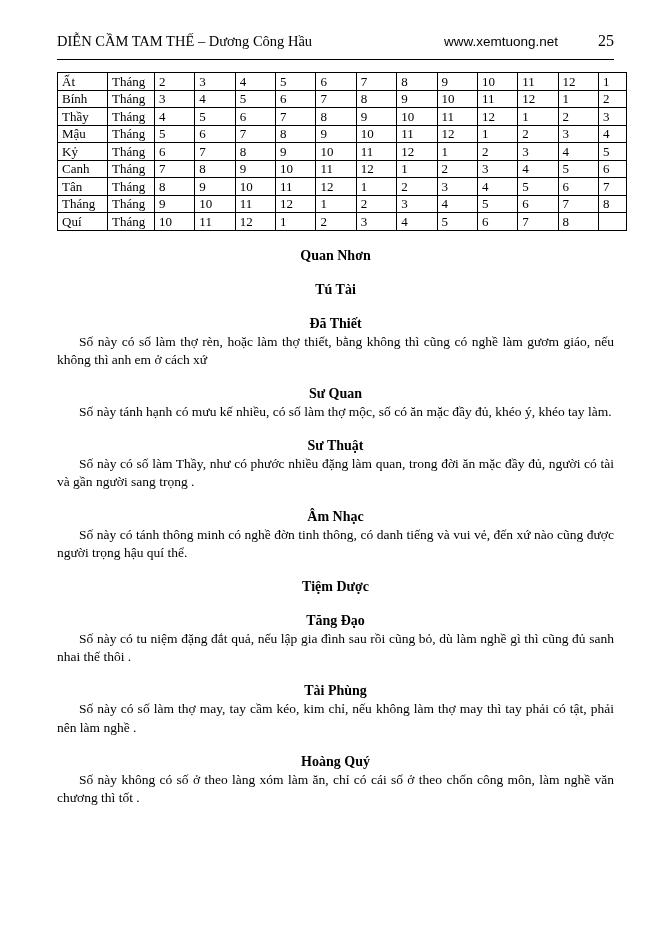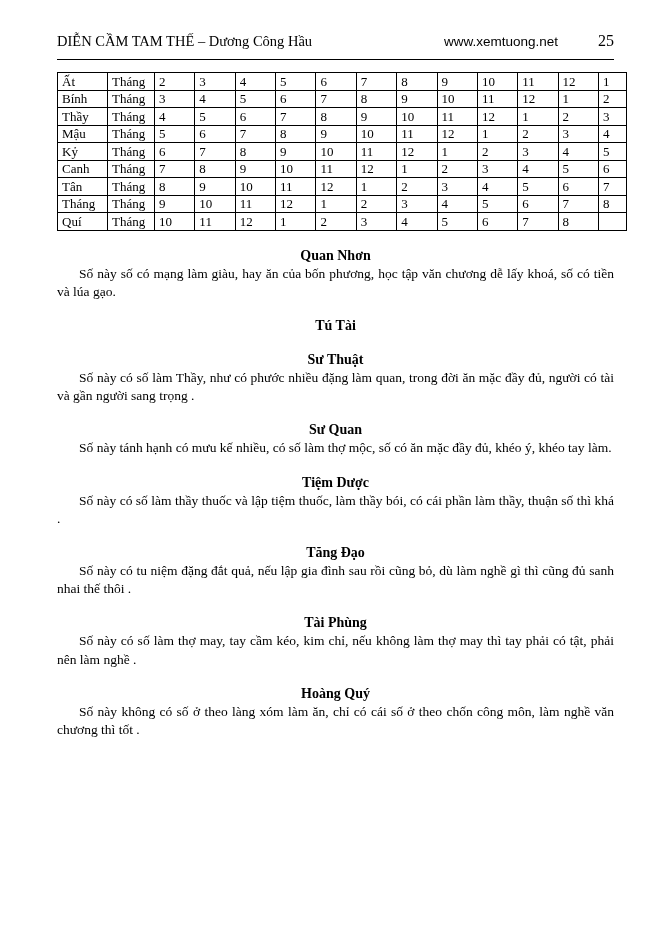--- a/index.html
+++ b/index.html
@@ -259,36 +259,42 @@
           <td>7</td>
           <td>8</td>
           <td></td>
         </tr>
       </tbody>
   </table>
 
   <div class="sections" id="sections">
       <div class="section">
     <h3>Quan Nhơn</h3>
-    <p>Số này số có mạng làm giàu, hay ăn của bốn phương, học tập văn chương dễ lấy khoá,  số có tiền và lúa gạo.</p>
   </div>
       <div class="section">
     <h3>Tú Tài</h3>
+  </div>
+      <div class="section">
+    <h3>Đã Thiết</h3>
+    <p>Số này có số làm thợ rèn, hoặc làm thợ thiết, bằng không thì cũng có nghề làm gươm giáo, nếu không thì anh em ở cách xứ</p>
+  </div>
+      <div class="section">
+    <h3>Sư Quan</h3>
+    <p>Số này tánh hạnh có mưu kế nhiều, có số làm thợ mộc, số có ăn mặc đầy đủ, khéo ý, khéo tay làm.</p>
   </div>
       <div class="section">
     <h3>Sư Thuật</h3>
     <p>Số này có số làm Thầy, như có phước nhiều đặng làm quan, trong đời ăn mặc đầy đủ, người có tài và gần người sang trọng .</p>
   </div>
       <div class="section">
-    <h3>Sư Quan</h3>
-    <p>Số này tánh hạnh có mưu kế nhiều, có số làm thợ mộc, số có ăn mặc đầy đủ, khéo ý, khéo tay làm.</p>
+    <h3>Âm Nhạc</h3>
+    <p>Số này có tánh thông minh có nghề đờn tinh thông, có danh tiếng và vui vẻ,  đến xứ nào cũng được người trọng hậu quí thể.</p>
   </div>
       <div class="section">
     <h3>Tiệm Dược</h3>
-    <p>Số này có số làm thầy thuốc và lập tiệm thuốc, làm thầy bói, có cái phần làm thầy, thuận số thì khá .</p>
   </div>
       <div class="section">
     <h3>Tăng Đạo</h3>
     <p>Số này có tu niệm đặng đắt quả, nếu lập gia đình sau rồi cũng bỏ, dù làm nghề gì thì cũng đủ sanh nhai thế thôi .</p>
   </div>
       <div class="section">
     <h3>Tài Phùng</h3>
     <p>Số này có số làm thợ may, tay cầm kéo, kim chỉ, nếu không làm thợ may thì tay phải có tật, phải nên làm nghề .</p>
   </div>
       <div class="section">

